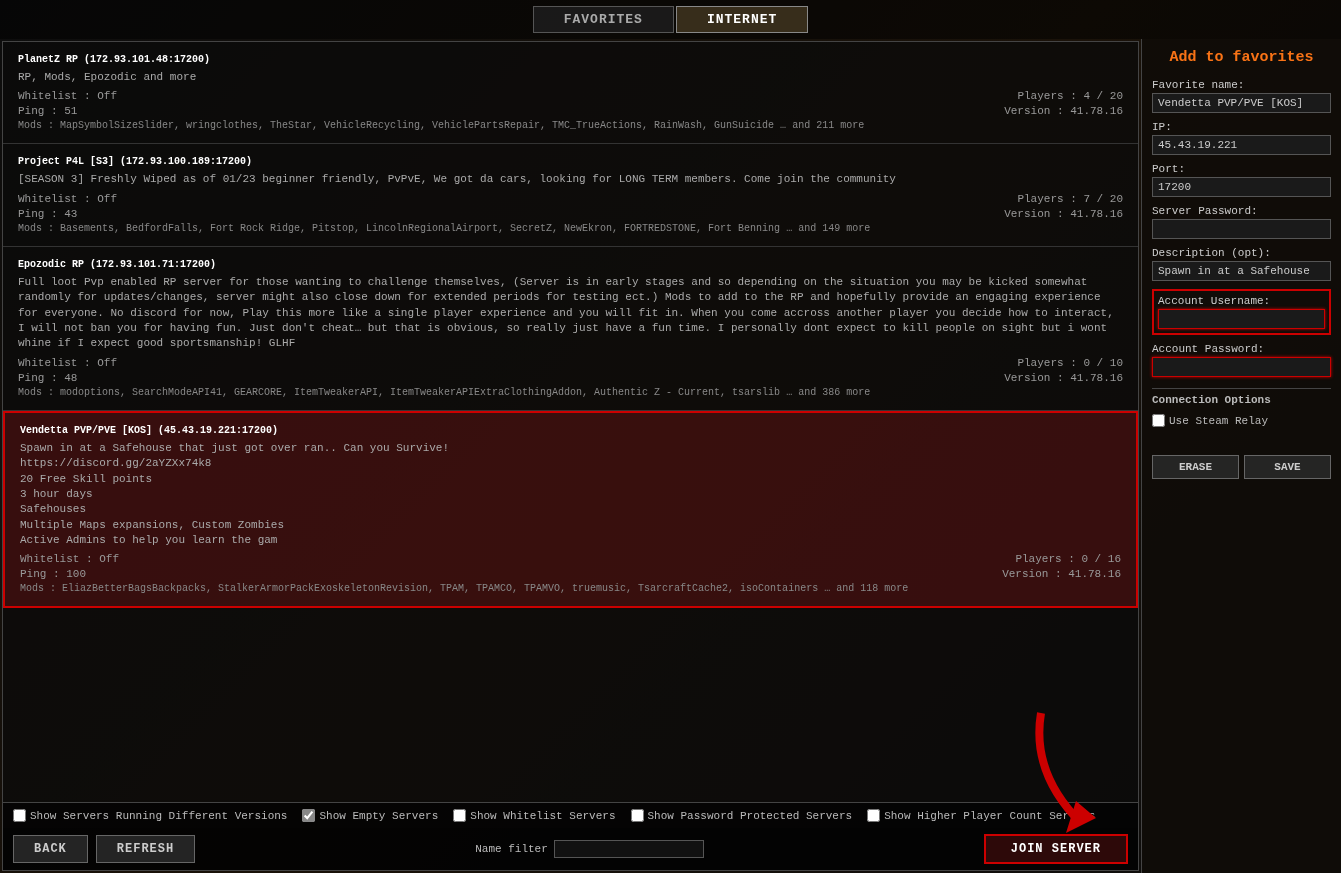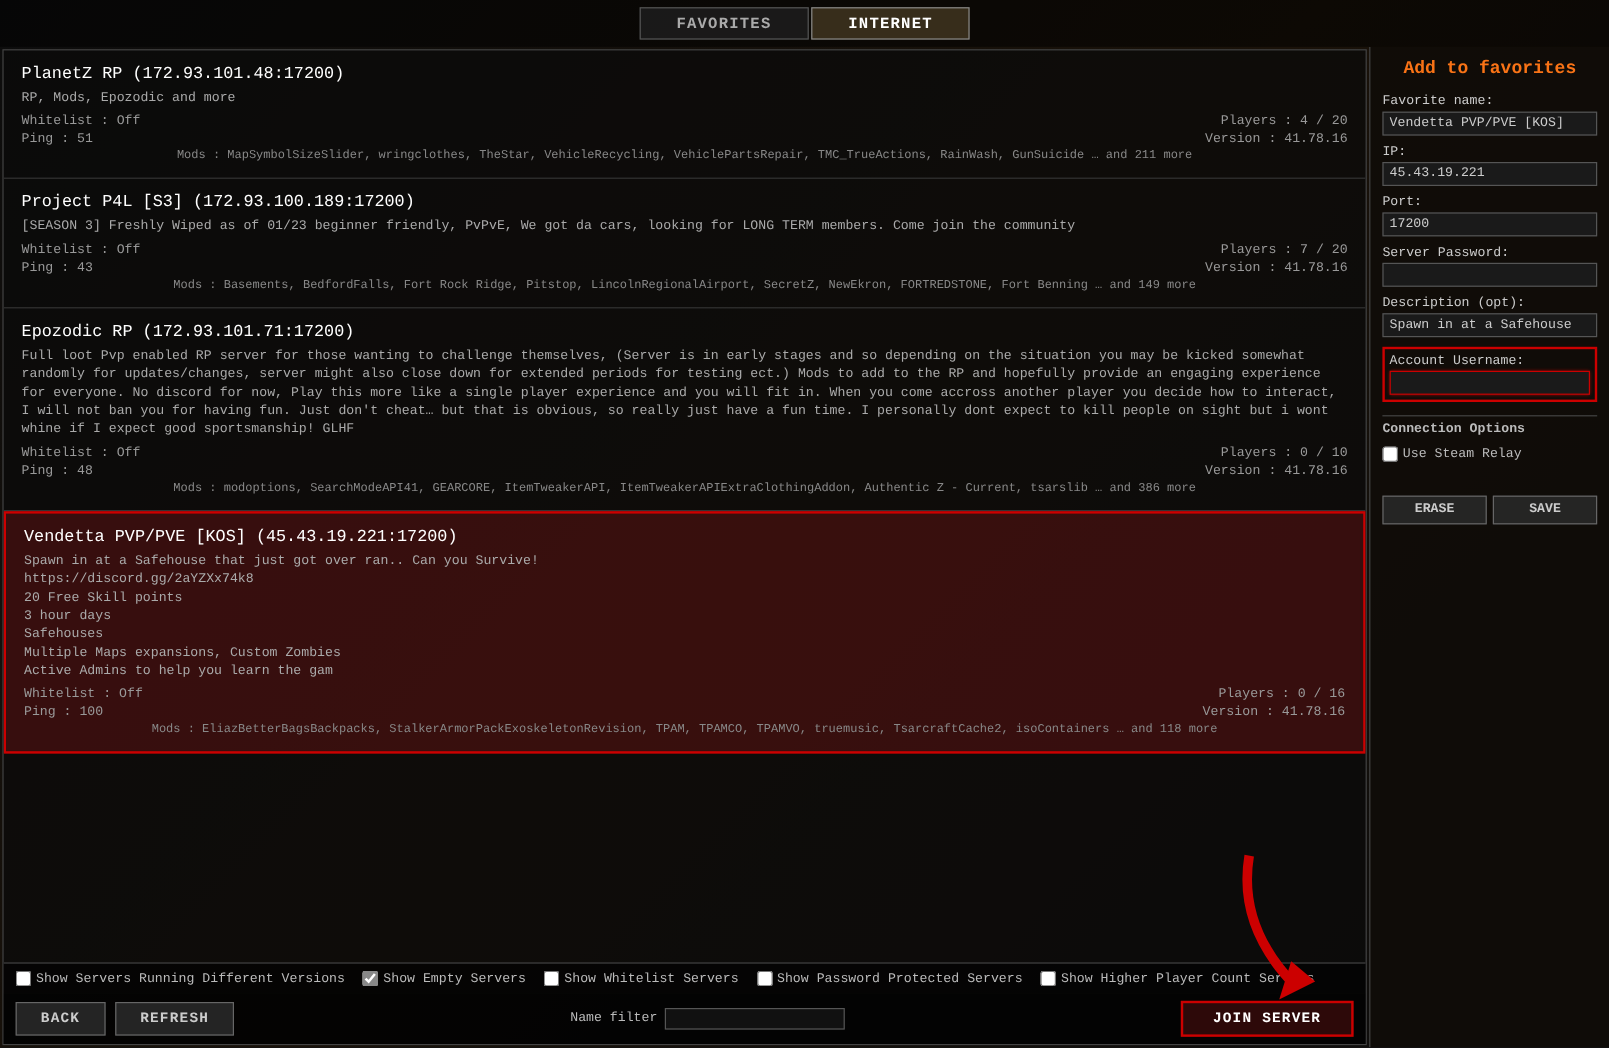--- a/index.html
+++ b/index.html
@@ -94,22 +94,22 @@
       padding: 12px 15px;
       cursor: pointer;
     }
 
     .server-entry.selected {
       background: rgba(120,20,20,0.4);
       border: 2px solid #cc0000;
     }
 
     .server-name {
-      font-size: 14px;
-      font-weight: normal;
+      font-size: 10px;
+      font-weight: bold;
       color: #fff;
       margin-bottom: 5px;
     }
 
     .server-desc {
       font-size: 11px;
       color: #aaa;
       margin-bottom: 5px;
       line-height: 1.4;
     }
@@ -118,21 +118,20 @@
       display: flex;
       justify-content: space-between;
       font-size: 11px;
       color: #999;
       margin-bottom: 3px;
     }
 
     .server-mods {
       font-size: 10px;
       color: #888;
-      text-align: center;
     }
 
     
     .bottom-bar {
       padding: 6px 10px;
       background: rgba(0,0,0,0.6);
       border-top: 1px solid #444;
       display: flex;
       align-items: center;
       gap: 15px;
@@ -431,20 +430,24 @@
       <div>
         <div class="field-label">Description (opt):</div>
         <input type="text" class="field-input" value="Spawn in at a Safehouse" style="">
       </div>
 
       <div style="border: 2px solid #cc0000; padding: 4px;">
         <div class="field-label">Account Username:</div>
         <input type="text" class="field-input highlighted" style="">
       </div>
 
+      <div>
+        <div class="field-label">Account Password:</div>
+        <input type="password" class="field-input highlighted" style="">
+      </div>
 
       <div class="section-header">Connection Options</div>
 
       <label class="checkbox-row">
         <input type="checkbox" style="">
         <span>Use Steam Relay</span>
       </label>
 
       <div class="panel-buttons">
         <button class="btn-panel">ERASE</button>

